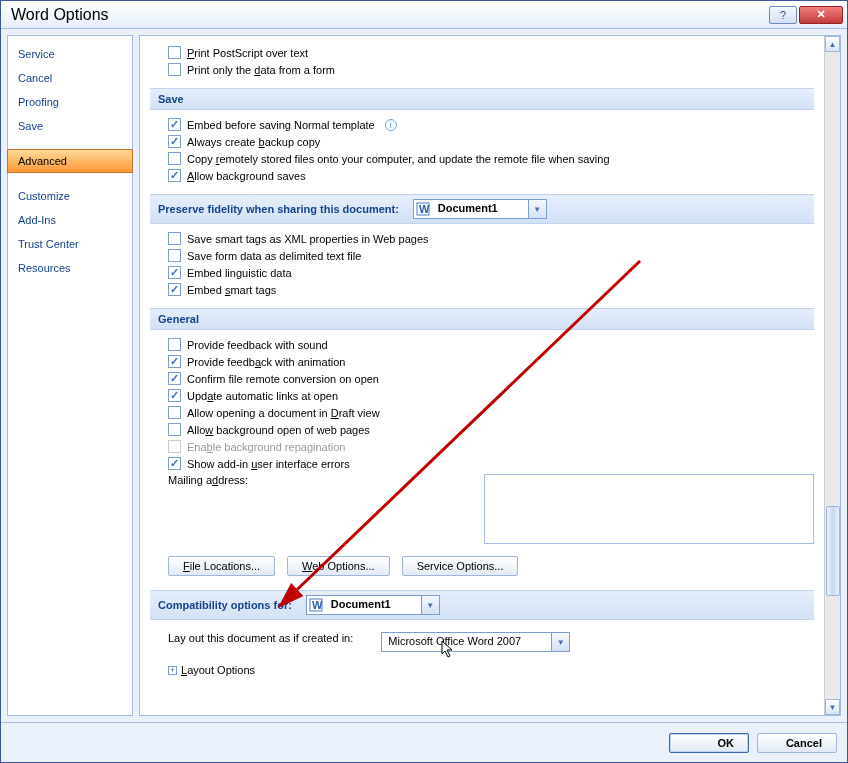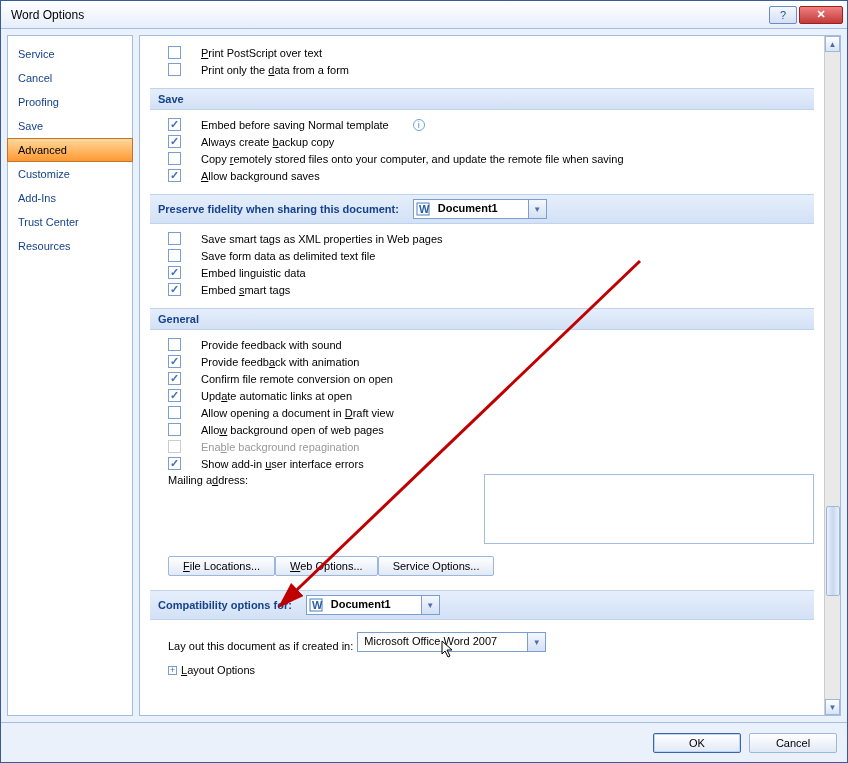--- a/index.html
+++ b/index.html
@@ -1,53 +1,53 @@
 <!DOCTYPE html>
 <html><head>
 <meta charset="utf-8">
 <style>
 * { box-sizing: border-box; margin: 0; padding: 0; font-family: "Segoe UI", Tahoma, sans-serif; font-size: 11px; }
 body { background: #fff; width: 848px; height: 763px; overflow: hidden; }
 .window { width: 848px; height: 763px; border: 1px solid #3b5998; background: #eaf1fb; display: flex; flex-direction: column; }
 .titlebar { height: 28px; background: linear-gradient(#ffffff, #e6eefb); border-bottom: 1px solid #a3bde3; display: flex; align-items: center; padding: 0 4px; }
-.titlebar-title { flex: 1; font-size: 12px; padding-left: 6px; color: #000; }
+.titlebar-title { flex: 1; font-size: 16px; padding-left: 6px; color: #000; }
 .win-btns { display: flex; gap: 2px; align-items: center; }
 .win-btn { width: 28px; height: 18px; border: 1px solid #6a8bc5; border-radius: 2px; background: linear-gradient(#f4f7fd,#d4e0f5); display:flex; align-items:center; justify-content:center; cursor:pointer; }
 .win-btn.close { width: 44px; background: linear-gradient(#f08080,#c23a3a); border-color:#9c2020; color:#fff; font-weight:bold; }
 .win-btn span { font-size: 11px; color:#31507f; }
 .body { flex:1; display:flex; padding: 6px; gap: 6px; background:#eaf1fb; overflow:hidden; }
 .sidebar { width: 126px; background:#fff; border:1px solid #a3bde3; padding: 6px 0; }
 .sidebar-item { padding: 6px 10px; color:#15428b; cursor:pointer; }
-.sidebar-item.selected { background: linear-gradient(#ffd89b,#ff9933); border:1px solid #c0762a; color:#000; margin:0 -1px; padding:5px 10px; }
+.sidebar-item.selected { background: linear-gradient(#ffd89b,#ff9933); border:1px solid #c0762a; color:#000; margin:11px -1px; padding:5px 10px; }
 .main { flex:1; background:#fff; border:1px solid #a3bde3; position:relative; overflow:hidden; }
 .scroll { position:absolute; inset:0 16px 0 0; overflow-y:auto; padding: 8px 10px 20px 10px; }
 .scrollbar { position:absolute; right:0; top:0; bottom:0; width:16px; background:#e9e9e9; border-left:1px solid #ccc; display:flex; flex-direction:column; }
 .scroll-arrow { height:16px; background:linear-gradient(#fff,#d8e4f3); border:1px solid #9db6dc; margin:0; display:flex; align-items:center; justify-content:center; font-size:8px; color:#4a6ea9; cursor:pointer; }
 .scroll-thumb { width:14px; margin:1px auto; background:linear-gradient(to right,#e9f0fb,#c9d8ef,#e9f0fb); border:1px solid #9db6dc; border-radius:2px; cursor:pointer; }
-.chk-row { display:flex; align-items:center; gap:20px; padding:2px 0 2px 18px; }
+.chk-row { display:flex; align-items:center; gap:6px; padding:2px 0 2px 18px; }
 .chk { width:13px; height:13px; border:1px solid #7a9fcf; background:#fff; display:inline-flex; align-items:center; justify-content:center; cursor:pointer; }
 .chk.checked::after { content:"✓"; font-size:11px; color:#4571b9; line-height:1; font-weight:bold; }
 .chk-label { color:#000; }
 .chk-label.disabled { color:#999;text-align:center; }
 .u { text-decoration: underline; }
 .section-header { background:linear-gradient(#e5eefb,#d3e1f6); border-top:1px solid #c0d2ec; border-bottom:1px solid #c0d2ec; padding:4px 8px; font-weight:bold; color:#15428b; margin:10px 0 6px 0; display:flex; align-items:center; gap:10px; }
 .doc-dd { height:20px; display:inline-flex; border:1px solid #7a9fcf; background:#fff; cursor:pointer; margin-left:4px; }
 .doc-dd .icon { width:18px; display:flex; align-items:center; justify-content:center; }
 .doc-dd .label { padding: 2px 30px 2px 6px; color:#000; }
 .doc-dd .arrow { width:18px; border-left:1px solid #7a9fcf; background:linear-gradient(#f4f7fd,#d4e0f5); display:flex; align-items:center; justify-content:center; font-size:8px; color:#4a6ea9; }
 .info-icon { display:inline-block; width:12px; height:12px; border:1px solid #6aa6d8; border-radius:50%; color:#4a8ac8; font-size:9px; text-align:center; line-height:10px; margin-left:4px; }
 .mail-row { display:flex; align-items:flex-start; gap:6px; padding:2px 0 2px 18px;justify-content:space-between; }
 .textarea { border:1px solid #a3bde3; background:#fff; width:330px; height:70px; resize:none; }
-.btn-row { display:flex; padding:10px 0 4px 18px; }
+.btn-row { display:flex; gap:12px; padding:10px 0 4px 18px; }
 .btn { border:1px solid #9db6dc; background:linear-gradient(#fff,#e1e9f6); padding:3px 14px; cursor:pointer; border-radius:2px; color:#000; }
-.layout-row { display:flex; align-items:flex-end; gap:0; padding:6px 0 6px 18px; }
+.layout-row { display:flex; align-items:flex-start; gap:24px; padding:6px 0 6px 18px; }
 .expander { display:flex; align-items:center; gap:4px; padding:6px 0 6px 18px; cursor:pointer; }
 .expander-icon { width:9px; height:9px; border:1px solid #7a9fcf; display:flex; align-items:center; justify-content:center; font-size:9px; color:#4a6ea9; line-height:1; }
 .footer { height:40px; border-top:1px solid #a3bde3; background:#eaf1fb; display:flex; justify-content:flex-end; align-items:center; gap:8px; padding:0 10px; }
-.footer .btn { width:88px; text-align:center; }
+.footer .btn { width:80px; text-align:right;font-weight:bold; }
 .footer .btn.primary { border:1px solid #3a66a7; box-shadow:0 0 0 1px #bcd4f5 inset; }
 .cursor { position:absolute; left:300px; top:608px; font-size:16px; pointer-events:none; }
 .arrow-svg { position:absolute; left:0; top:0; z-index:5; }
 .word-icon-svg { display:block; }
 </style>
 </head>
 <body>
 
 <div class="window">
   <div class="titlebar">

